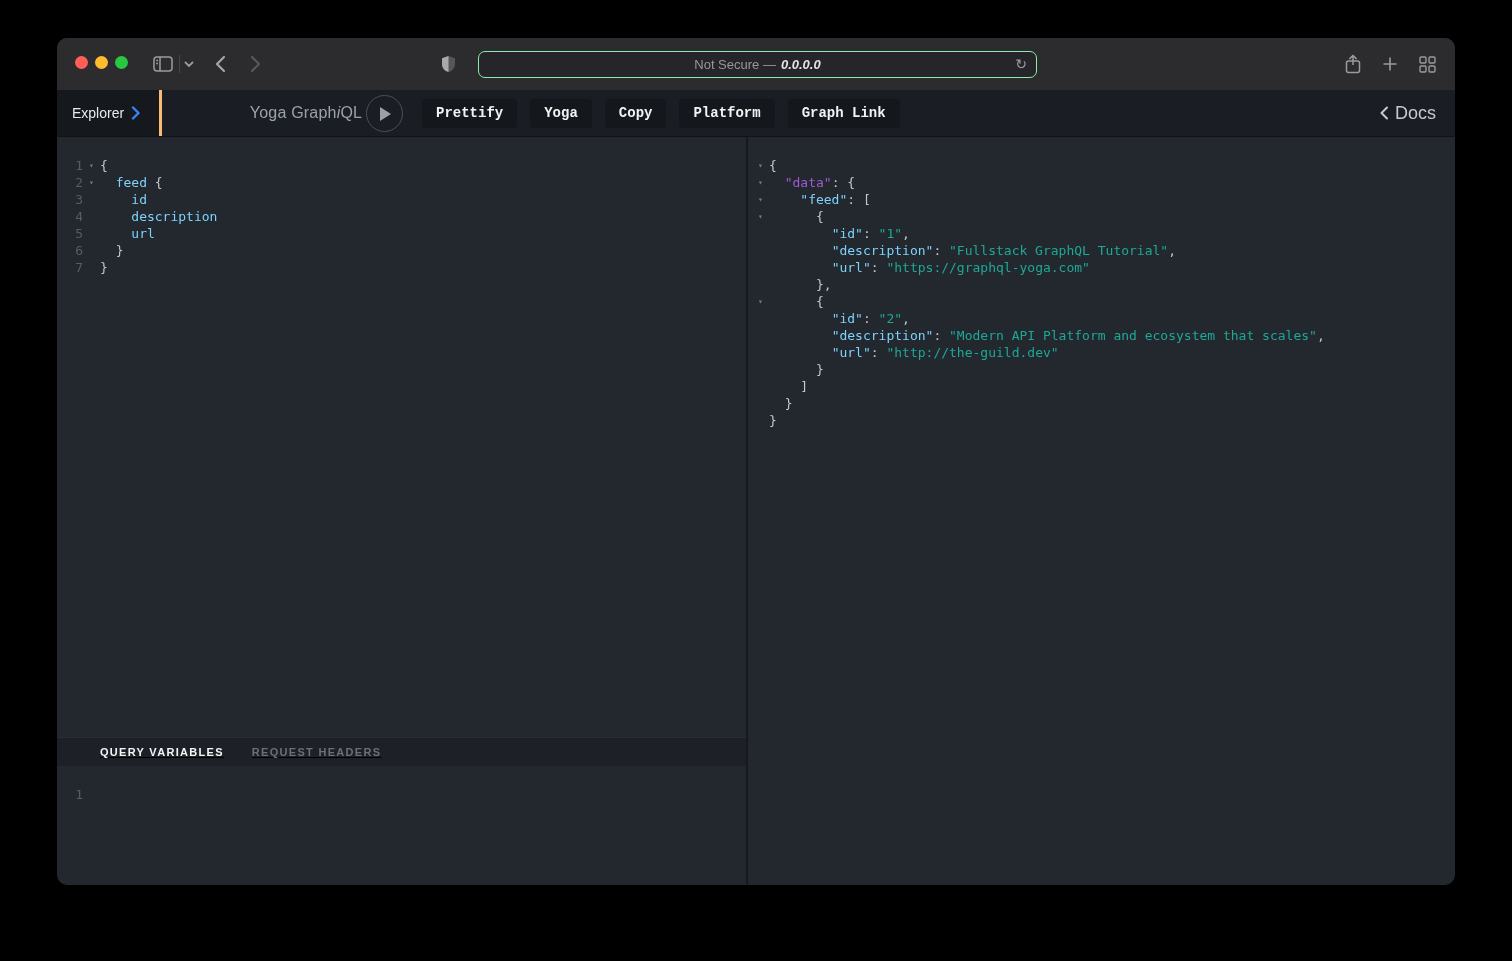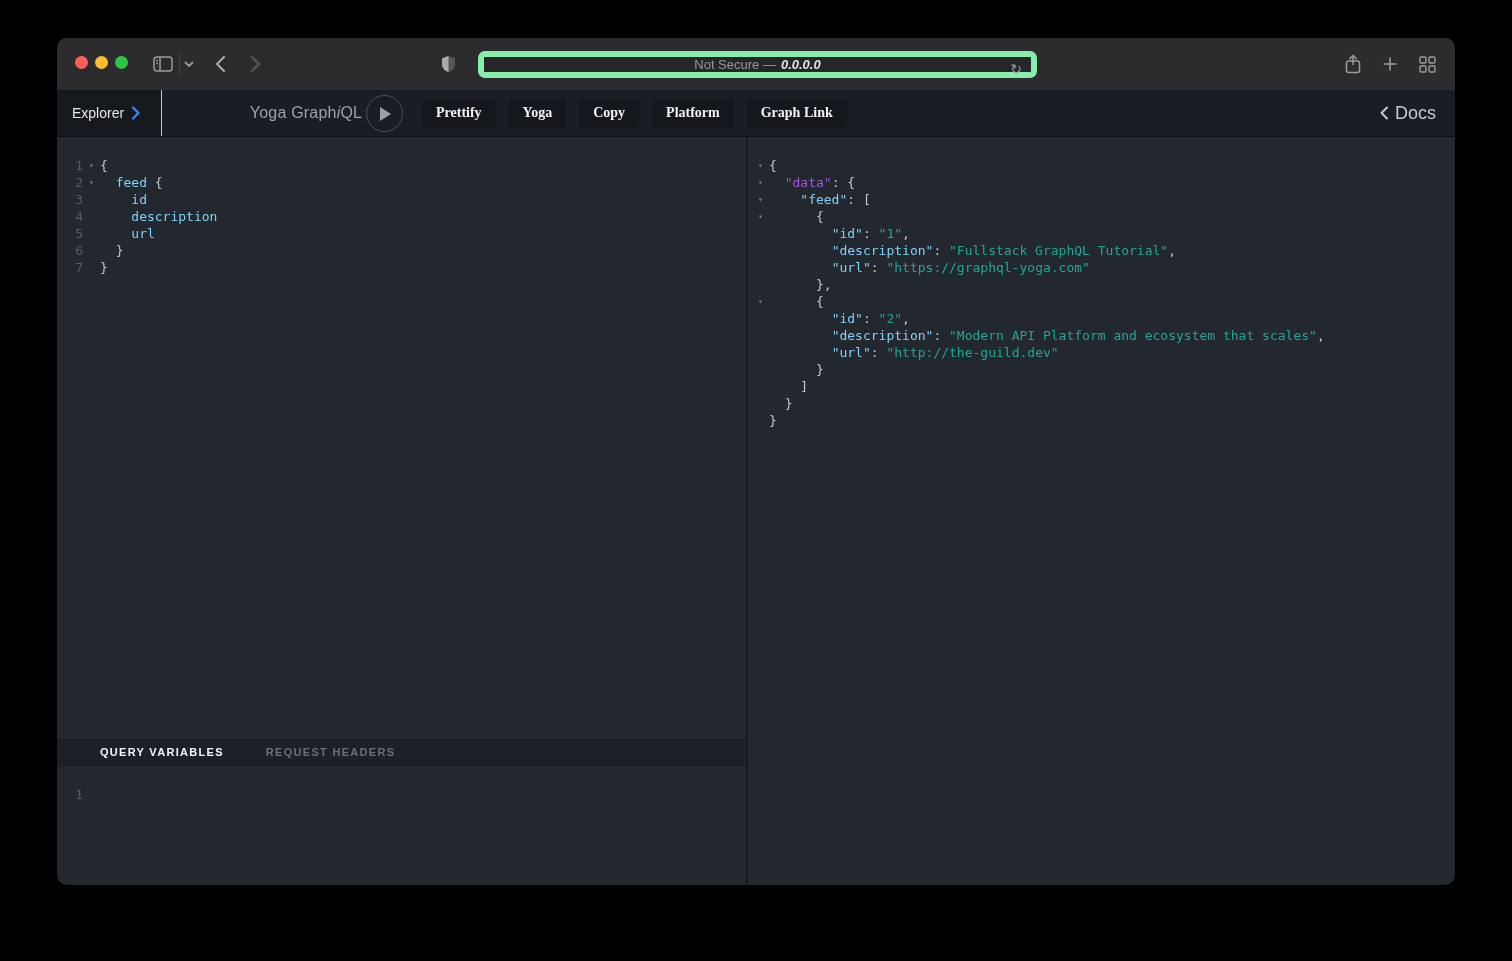--- a/index.html
+++ b/index.html
@@ -11,52 +11,52 @@
             display:flex; flex-direction:column; }
 
   
   .chrome { position:relative; height:52px; flex:0 0 52px; background:#2c2b2e; }
   .lights { position:absolute; left:18px; top:18px; display:flex; gap:7px; }
   .light { width:13px; height:13px; border-radius:50%; }
   .chrome-btn { position:absolute; top:14px; height:24px; display:flex; align-items:center;
                 justify-content:center; color:#9b9b9f; }
   .sep { position:absolute; left:122px; top:17px; width:1px; height:18px; background:#454449; }
   .urlbar { position:absolute; left:421px; top:13px; width:559px; height:27px;
-            background:#26252a; border:6px solid #86efac; border-radius:7px;
+            background:#26252a; border:1px solid #86efac; border-radius:7px;
             display:flex; align-items:center; justify-content:center;
             font-size:13px; color:#98979b; }
   .urlbar .host { color:#e3e3e5; font-weight:600; margin-left:5px;font-style:italic; }
   .urlbar .reload { position:absolute; right:9px; top:4px; font-size:14px; color:#9b9b9f; }
 
   
   .gql-toolbar { position:relative; height:47px; flex:0 0 47px; background:#1a1e24;
                  display:flex; align-items:center; border-bottom:1px solid #101217; }
-  .explorer { width:105px; height:100%; background:#15181d; border-right:1px solid #fdba74;
+  .explorer { width:105px; height:100%; background:#15181d; border-right:3px solid #fdba74;
               display:flex; align-items:center; padding-left:15px; gap:7px;
               color:#e7e9eb; font-size:14px; cursor:pointer; }
   .logo { position:absolute; left:158px; width:182px; text-align:center;
           font-size:16px; color:#9aa2ab; letter-spacing:.2px; }
   .logo i { font-style:italic; }
   .play { position:absolute; left:309px; top:5px; width:37px; height:37px; border-radius:50%;
           border:1.5px solid #4a4f56; display:flex; align-items:center; justify-content:center;
           cursor:pointer; }
   .tb-buttons { position:absolute; left:365px; display:flex; gap:13px; }
   .tb-btn { background:#14171c; color:#f2f3f5; border:none; border-radius:4px;
             height:29px; padding:0 14px; font-size:14px; font-weight:600;
-            font-family:Liberation Serif, serif; cursor:pointer; }
+            font-family:Liberation Mono, monospace; cursor:pointer; }
   .docs { position:absolute; right:19px; display:flex; align-items:center; gap:6px;
           color:#c6c9cd; font-size:18px; cursor:pointer; }
 
   
   .main { flex:1; display:flex; min-height:0; }
   .left-col { width:691px; flex:0 0 691px; display:flex; flex-direction:column;
               border-right:2px solid #17191e; }
   .query-pane { height:600px; flex:0 0 600px; padding-top:20px; }
   .tabbar { height:29px; flex:0 0 29px; background:#1d2026; border-top:1px solid #2a2d33;
-            display:flex; align-items:center; padding-left:43px; gap:22px; }
+            display:flex; align-items:center; padding-left:43px; gap:8px;text-decoration:underline; }
   .tab { font-size:11px; font-weight:700; letter-spacing:1.3px; cursor:pointer; }
   .tab.active { color:#f4f5f6; }
   .tab.inactive { color:#6b7076;margin-left:20px; }
   .vars-pane { flex:1; padding-top:20px; }
   .result-pane { flex:1; padding-top:20px; padding-left:4px; }
 
   
   .code-line { display:flex; height:17px; line-height:17px;
                font-family:"DejaVu Sans Mono", monospace; font-size:13px; }
   .lineno { width:26px; flex:0 0 26px; text-align:right; color:#565d66; }

